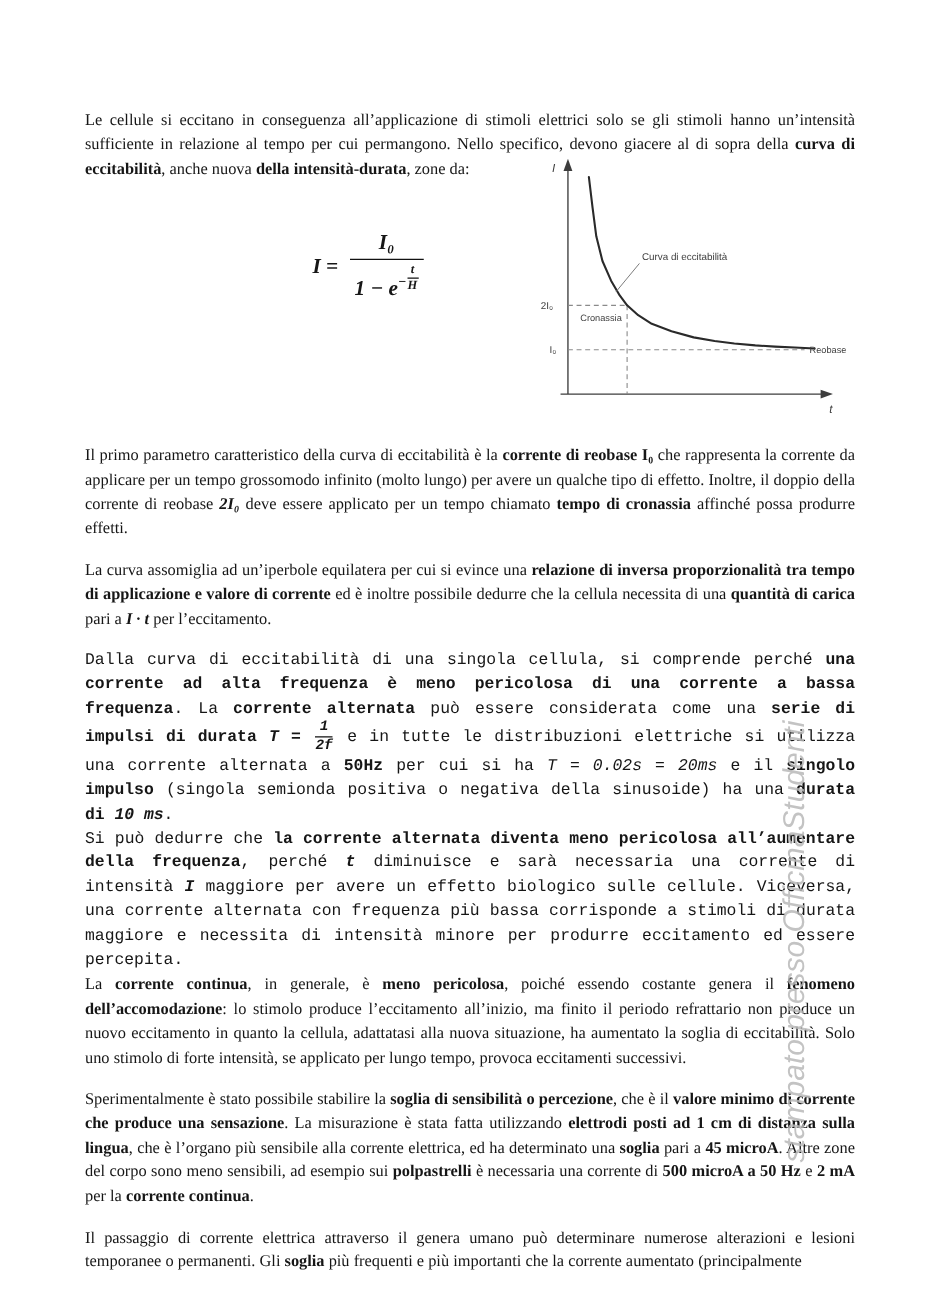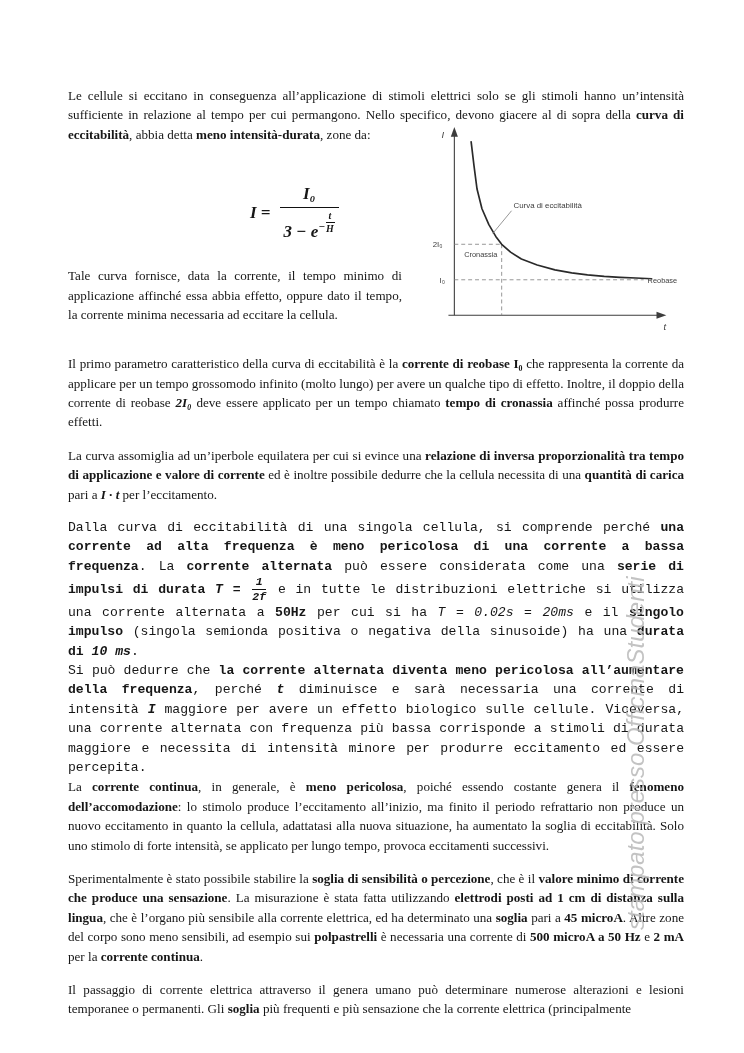--- a/index.html
+++ b/index.html
@@ -95,21 +95,21 @@
     opacity:.85;
     pointer-events:none;
   }
 </style>
 </head>
 <body>
 
 <div class="content">
 
 
-  <p class="para"><span>Le cellule si eccitano in conseguenza all’applicazione di stimoli elettrici solo se gli stimoli hanno un’intensità sufficiente in relazione al tempo per cui permangono. Nello specifico, devono giacere al di sopra della </span><span class="bold">curva di eccitabilità</span><span>, abbia detta </span><span class="bold">meno intensità-durata</span><span>, zone da:</span></p>
+  <p class="para"><span>Le cellule si eccitano in conseguenza all’applicazione di stimoli elettrici solo se gli stimoli hanno un’intensità sufficiente in relazione al tempo per cui permangono. Nello specifico, devono giacere al di sopra della </span><span class="bold">curva di eccitabilità</span><span>, anche nuova </span><span class="bold">della intensità-durata</span><span>, zone da:</span></p>
 
   <div class="figure">
     <svg class="fig-svg" viewBox="0 0 270 215">
 
       <line x1="38" y1="12" x2="38" y2="196" stroke="#3d3d3d" stroke-width="1.1"></line>
       <polygon points="38,5 34.4,15 41.6,15" fill="#3d3d3d"></polygon>
       <line x1="32" y1="196" x2="246" y2="196" stroke="#3d3d3d" stroke-width="1.1"></line>
       <polygon points="253,196 243,192.4 243,199.6" fill="#3d3d3d"></polygon>
 
       <line x1="38" y1="160" x2="230" y2="160" stroke="#8a8a8a" stroke-width="0.9" stroke-dasharray="4 3"></line>
@@ -128,40 +128,39 @@
       <text x="234" y="163" font-size="7.5">Reobase</text>
       <text x="98" y="87" font-size="8">Curva di eccitabilità</text>
     </svg>
   </div>
 
   <div class="formula-wrap">
     <span class="formula">
       <span>I =</span>
       <span class="bigfrac">
         <span class="bnum">I₀</span>
-        <span class="bden"><span>3 − e</span><sup class="exp"><span>−</span><span class="estack"><span class="et">t</span><span class="eh">H</span></span></sup></span>
+        <span class="bden"><span>1 − e</span><sup class="exp"><span>−</span><span class="estack"><span class="et">t</span><span class="eh">H</span></span></sup></span>
       </span>
     </span>
   </div>
 
-  <p class="para" style="margin-right:6px;"><span>Tale curva fornisce, data la corrente, il tempo minimo di applicazione affinché essa abbia effetto, oppure dato il tempo, la corrente minima necessaria ad eccitare la cellula.</span></p>
 
   <div class="clear"></div>
   <div class="gap-lg"></div>
 
   <p class="para"><span>Il primo parametro caratteristico della curva di eccitabilità è la </span><span class="bold">corrente di reobase I₀</span><span> che rappresenta la corrente da applicare per un tempo grossomodo infinito (molto lungo) per avere un qualche tipo di effetto. Inoltre, il doppio della corrente di reobase </span><span class="bold italic">2I₀</span><span> deve essere applicato per un tempo chiamato </span><span class="bold">tempo di cronassia</span><span> affinché possa produrre effetti.</span></p>
   <div class="gap-md"></div>
   <p class="para"><span>La curva assomiglia ad un’iperbole equilatera per cui si evince una </span><span class="bold">relazione di inversa proporzionalità tra tempo di applicazione e valore di corrente</span><span> ed è inoltre possibile dedurre che la cellula necessita di una </span><span class="bold">quantità di carica</span><span> pari a </span><span class="bold italic">I · t</span><span> per l’eccitamento.</span></p>
   <div class="gap-md"></div>
   <p class="para tight"><span>Dalla curva di eccitabilità di una singola cellula, si comprende perché </span><span class="bold">una corrente ad alta frequenza è meno pericolosa di una corrente a bassa frequenza</span><span>.  La </span><span class="bold">corrente alternata</span><span> può essere considerata come una </span><span class="bold">serie di impulsi di durata </span><span class="bold italic">T = </span><span class="ifrac bold italic">
         <span class="fnum">1</span>
         <span class="fden">2f</span>
       </span><span> e in tutte le distribuzioni elettriche si utilizza una corrente alternata a </span><span class="bold">50Hz</span><span> per cui si ha </span><span class="italic">T = 0.02s = 20ms</span><span> e il </span><span class="bold">singolo impulso</span><span> (singola semionda positiva o negativa della sinusoide) ha una </span><span class="bold">durata di </span><span class="bold italic">10 ms</span><span>.</span></p>
   <p class="para tight"><span>Si può dedurre che </span><span class="bold">la corrente alternata diventa meno pericolosa all’aumentare della frequenza</span><span>, perché </span><span class="bold italic">t</span><span> diminuisce e sarà necessaria una corrente di intensità </span><span class="bold italic">I</span><span> maggiore per avere un effetto biologico sulle cellule. Viceversa, una corrente alternata con frequenza più bassa corrisponde a stimoli di durata maggiore e necessita di intensità minore per produrre eccitamento ed essere percepita.</span></p>
   <p class="para"><span>La </span><span class="bold">corrente continua</span><span>, in generale, è </span><span class="bold">meno pericolosa</span><span>, poiché essendo costante genera il </span><span class="bold">fenomeno dell’accomodazione</span><span>: lo stimolo produce l’eccitamento all’inizio, ma finito il periodo refrattario non produce un nuovo eccitamento in quanto la cellula, adattatasi alla nuova situazione, ha aumentato la soglia di eccitabilità. Solo uno stimolo di forte intensità, se applicato per lungo tempo, provoca eccitamenti successivi.</span></p>
   <div class="gap-md"></div>
   <p class="para"><span>Sperimentalmente è stato possibile stabilire la </span><span class="bold">soglia di sensibilità o percezione</span><span>, che è il </span><span class="bold">valore minimo di corrente che produce una sensazione</span><span>. La misurazione è stata fatta utilizzando </span><span class="bold">elettrodi posti ad 1 cm di distanza sulla lingua</span><span>, che è l’organo più sensibile alla corrente elettrica, ed ha determinato una </span><span class="bold">soglia</span><span> pari a </span><span class="bold">45 microA</span><span>. Altre zone del corpo sono meno sensibili, ad esempio sui </span><span class="bold">polpastrelli</span><span> è necessaria una corrente di </span><span class="bold">500 microA a 50 Hz</span><span> e </span><span class="bold">2 mA</span><span> per la </span><span class="bold">corrente continua</span><span>.</span></p>
   <div class="gap-md"></div>
-  <p class="para"><span>Il passaggio di corrente elettrica attraverso il genera umano può determinare numerose alterazioni e lesioni temporanee o permanenti. Gli </span><span class="bold">soglia</span><span> più frequenti e più sensazione che la corrente elettrica   (principalmente</span></p>
+  <p class="para"><span>Il passaggio di corrente elettrica attraverso il genera umano può determinare numerose alterazioni e lesioni temporanee o permanenti. Gli </span><span class="bold">soglia</span><span> più frequenti e più importanti che la corrente aumentato   (principalmente</span></p>
 
 </div>
 
 <div class="watermark">stampato presso OfficinaStudenti</div>
 
 </body></html>

